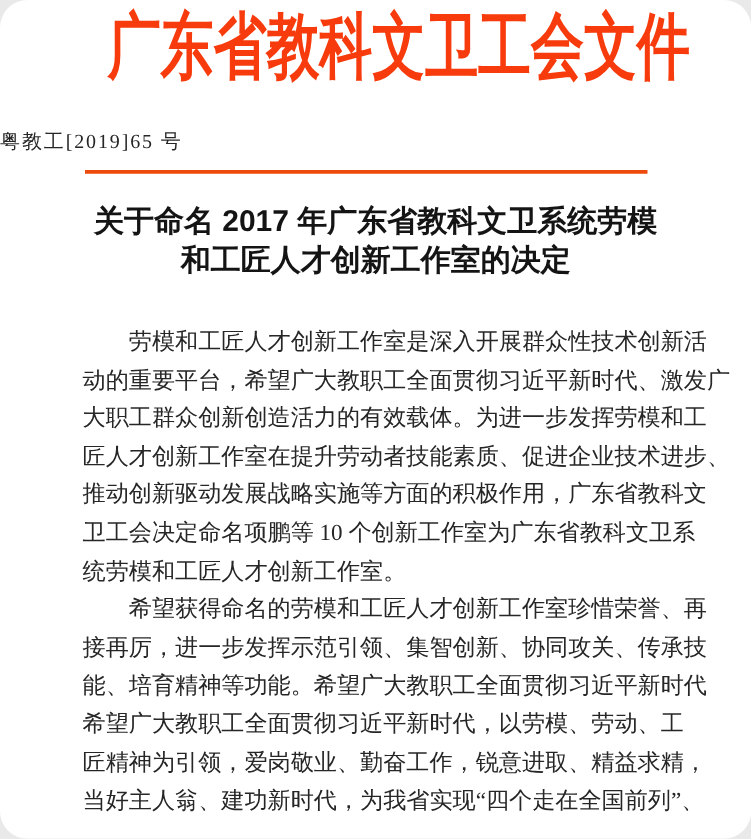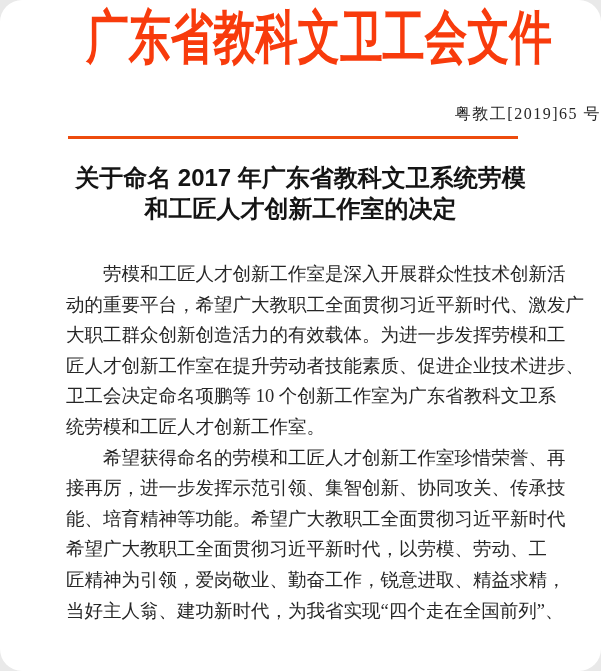--- a/index.html
+++ b/index.html
@@ -38,21 +38,21 @@
     transform: scaleX(0.73);
     transform-origin: 50% 50%;
     letter-spacing: 0px;
   }
   
   .doc-number {
     position: absolute;
     top: 103px;
     left: 0;
     right: 0;
-    text-align: right;
+    text-align: left;
     font-size: 16px;
     line-height: 22px;
     letter-spacing: 1.5px;
     color: var(--text);
   }
   
   .red-rule {
     position: absolute;
     top: 136px;
     left: 68px;
@@ -110,20 +110,21 @@
     <div class="doc-title-line">和工匠人才创新工作室的决定</div>
   </div>
 
   <div class="body-text">
 
     <div class="para">
       <div class="line indent">劳模和工匠人才创新工作室是深入开展群众性技术创新活</div>
       <div class="line">动的重要平台，希望广大教职工全面贯彻习近平新时代、激发广</div>
       <div class="line">大职工群众创新创造活力的有效载体。为进一步发挥劳模和工</div>
       <div class="line">匠人才创新工作室在提升劳动者技能素质、促进企业技术进步、</div>
+      <div class="line">推动创新驱动发展战略实施等方面的积极作用，广东省教科文</div>
       <div class="line">卫工会决定命名项鹏等 10 个创新工作室为广东省教科文卫系</div>
       <div class="line para-end">统劳模和工匠人才创新工作室。</div>
     </div>
 
     <div class="para">
       <div class="line indent">希望获得命名的劳模和工匠人才创新工作室珍惜荣誉、再</div>
       <div class="line">接再厉，进一步发挥示范引领、集智创新、协同攻关、传承技</div>
       <div class="line">能、培育精神等功能。希望广大教职工全面贯彻习近平新时代</div>
       <div class="line">希望广大教职工全面贯彻习近平新时代，以劳模、劳动、工</div>
       <div class="line">匠精神为引领，爱岗敬业、勤奋工作，锐意进取、精益求精，</div>

